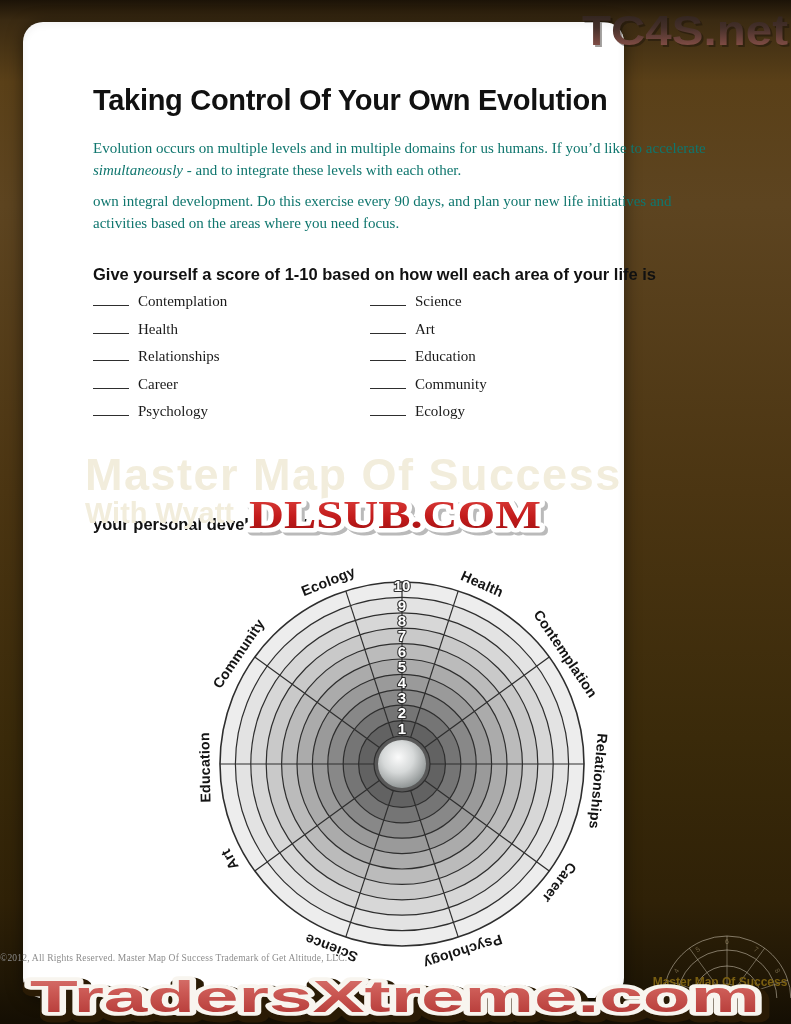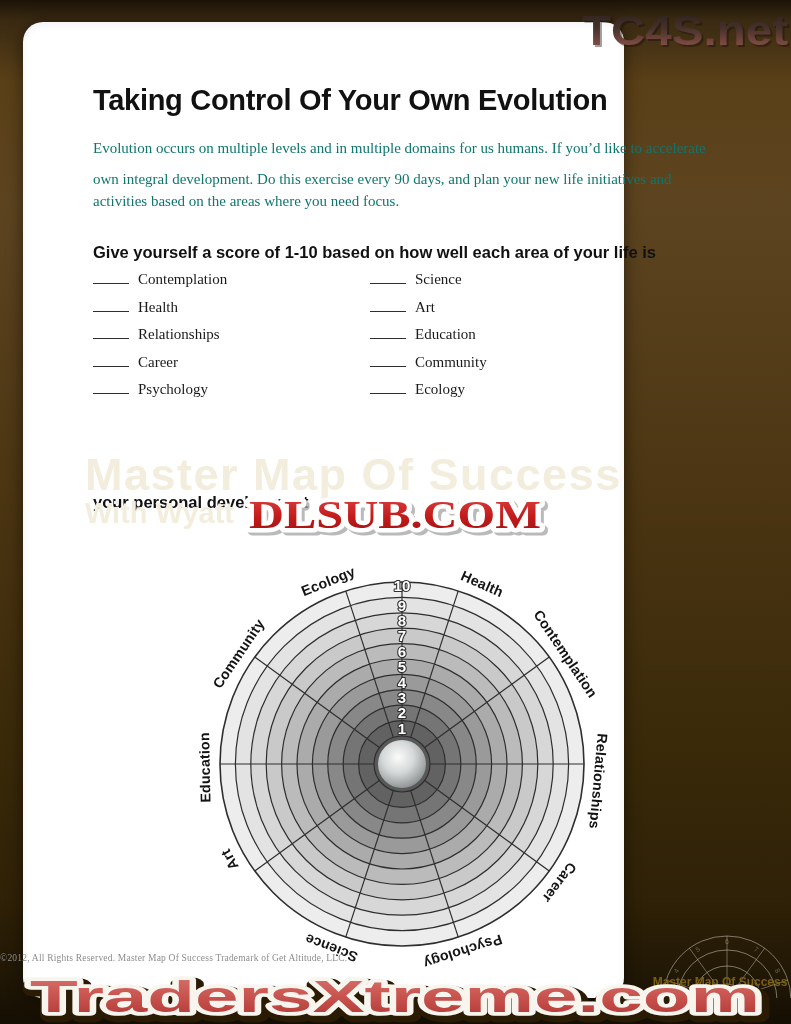--- a/index.html
+++ b/index.html
@@ -46,20 +46,21 @@
 </head>
 <body>
 
 <div class="stage">
   <div class="page">
     <div class="content">
       <h1 class="title">Taking Control Of Your Own Evolution</h1>
 
       <p class="para">
         <span class="line">Evolution occurs on multiple levels and in multiple domains for us humans. If you’d like to accelerate</span>
+        <span class="line"><em>simultaneously</em><span> - and to integrate these levels with each other.</span></span>
       </p>
 
       <p class="para">
         <span class="line">own integral development. Do this exercise every 90 days, and plan your new life initiatives and</span>
         <span class="line">activities based on the areas where you need focus.</span>
       </p>
 
       <h2 class="subhead" style="margin-top:30px;">
         <span class="line">Give yourself a score of 1-10 based on how well each area of your life is</span>
       </h2>

